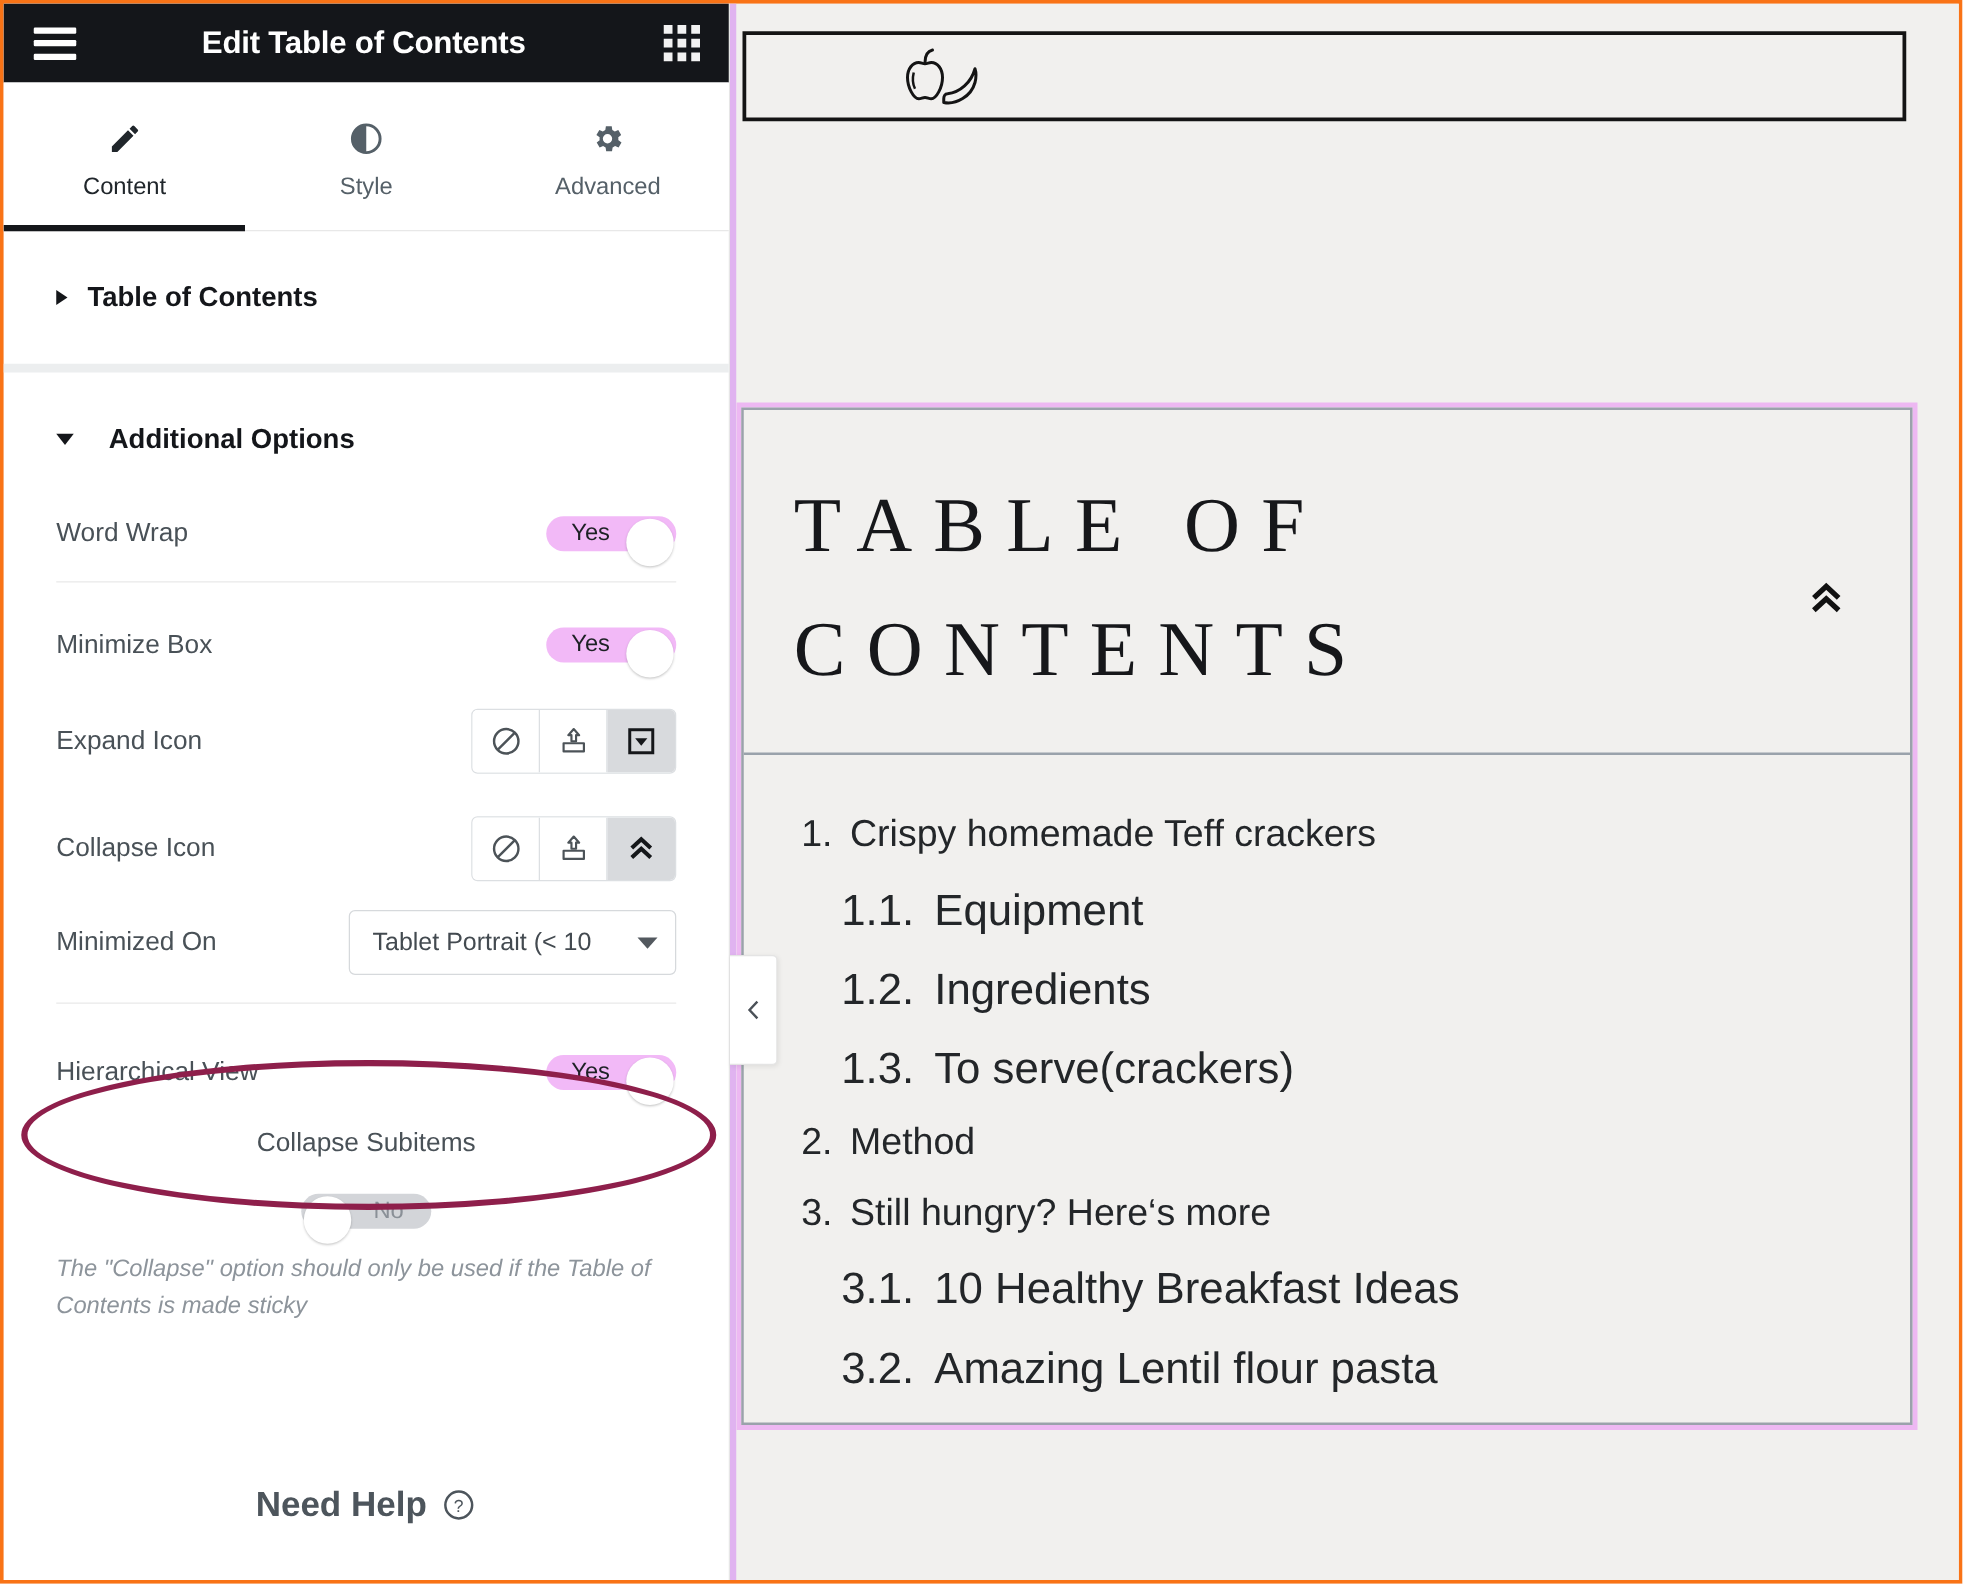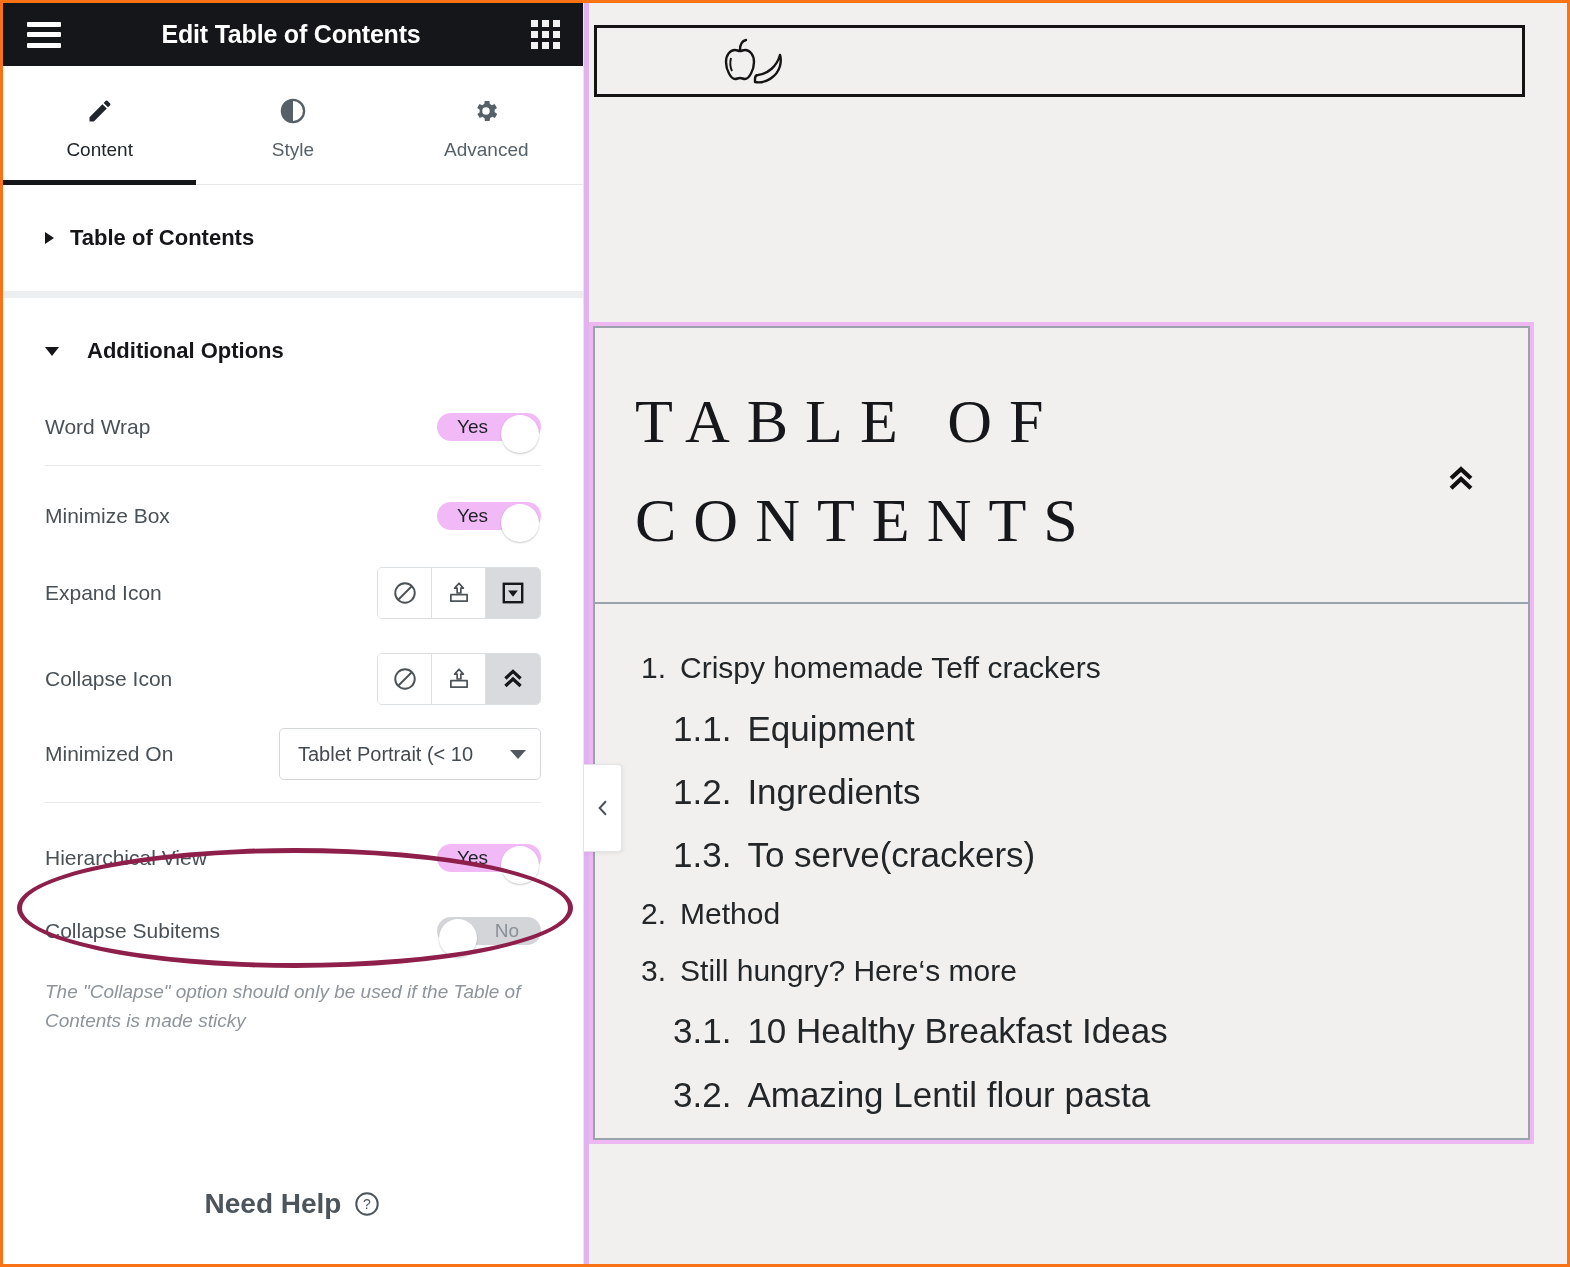--- a/index.html
+++ b/index.html
@@ -494,21 +494,21 @@
       </div>
 
       <div class="row" style="min-height:66px;">
         <span class="row-label">Hierarchical View</span>
         <div class="switch on">
           <span class="sw-label">Yes</span>
           <span class="knob"></span>
         </div>
       </div>
 
-      <div class="row" style="min-height:56px;margin-bottom:0;">
+      <div class="row" style="min-height:56px;margin-bottom:0;flex-direction:column;">
         <span class="row-label">Collapse Subitems</span>
         <div class="switch off">
           <span class="sw-label">No</span>
           <span class="knob"></span>
         </div>
       </div>
 
       <div class="hint">The "Collapse" option should only be used if the Table of Contents is made sticky</div>
     </div>
 

